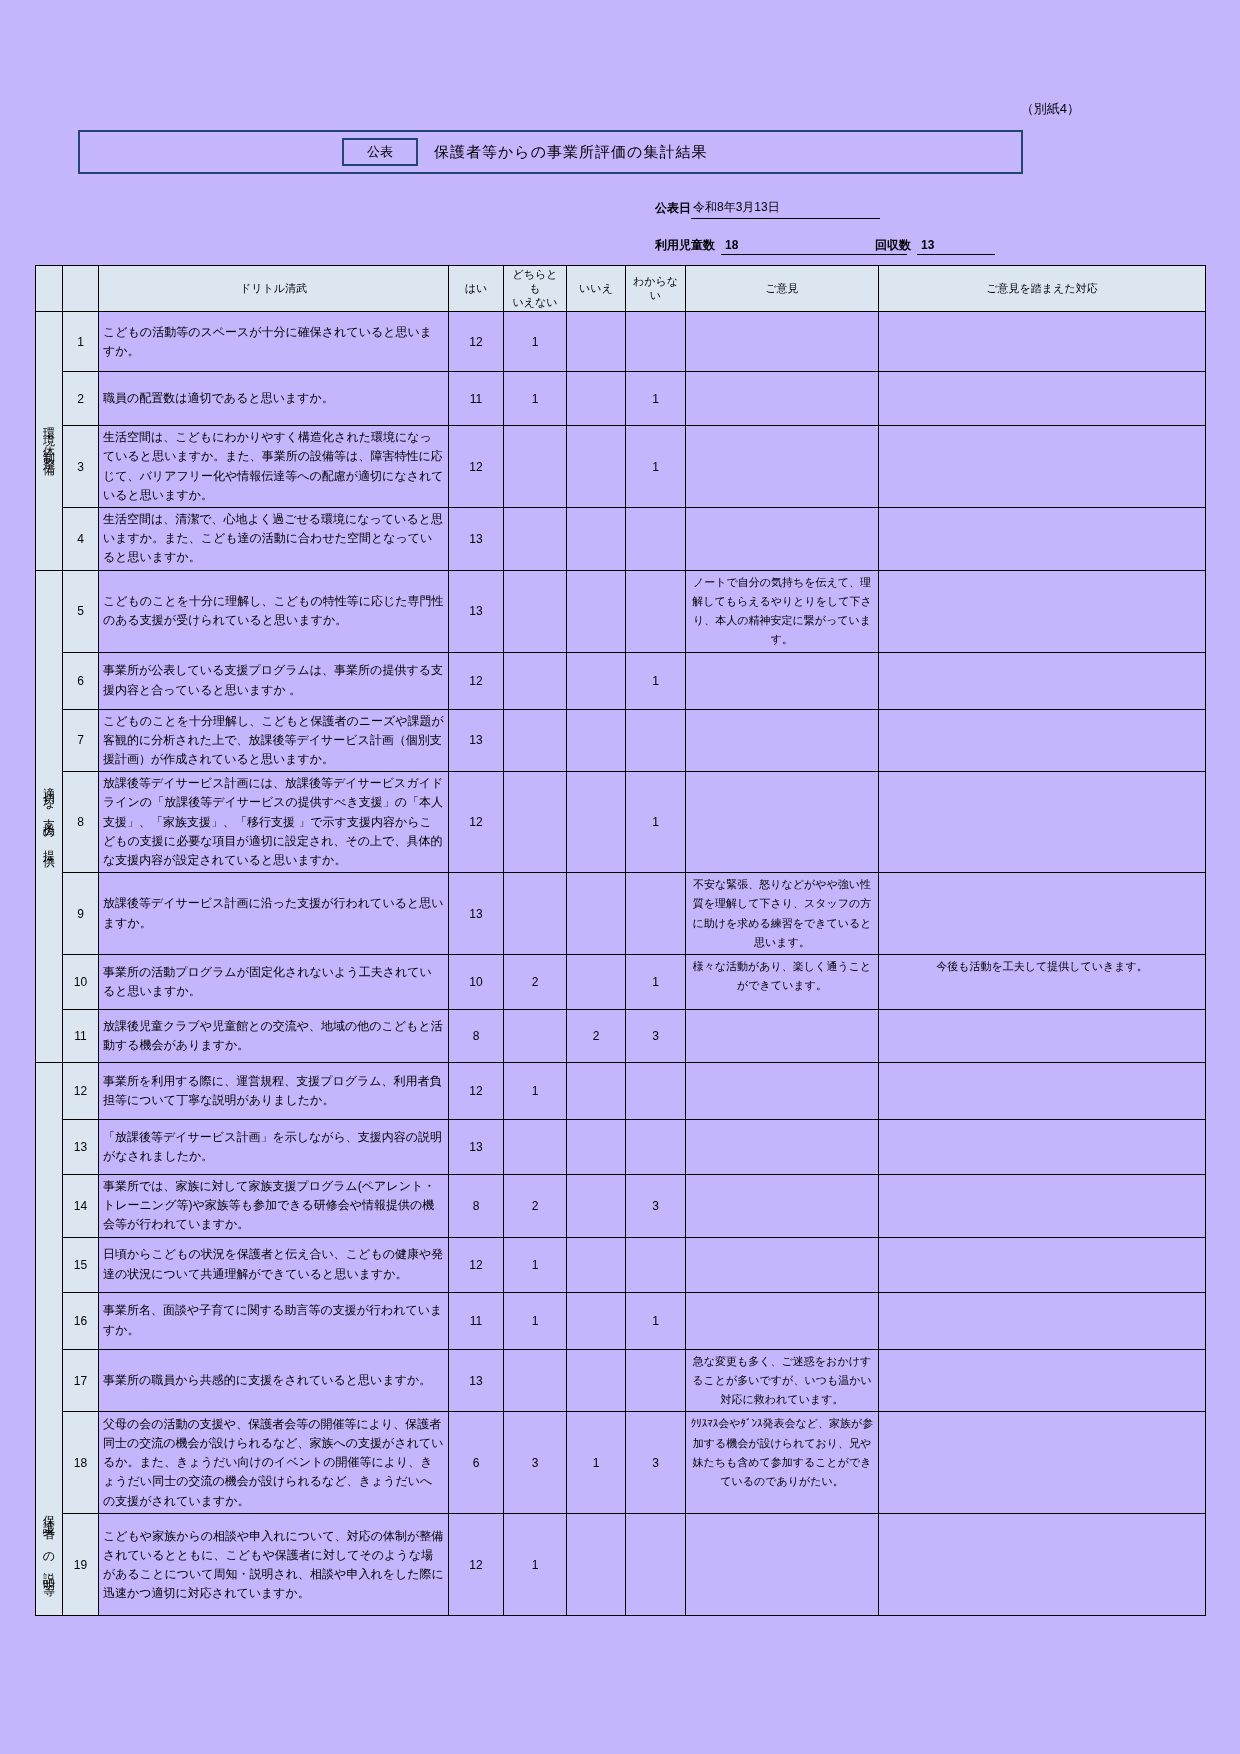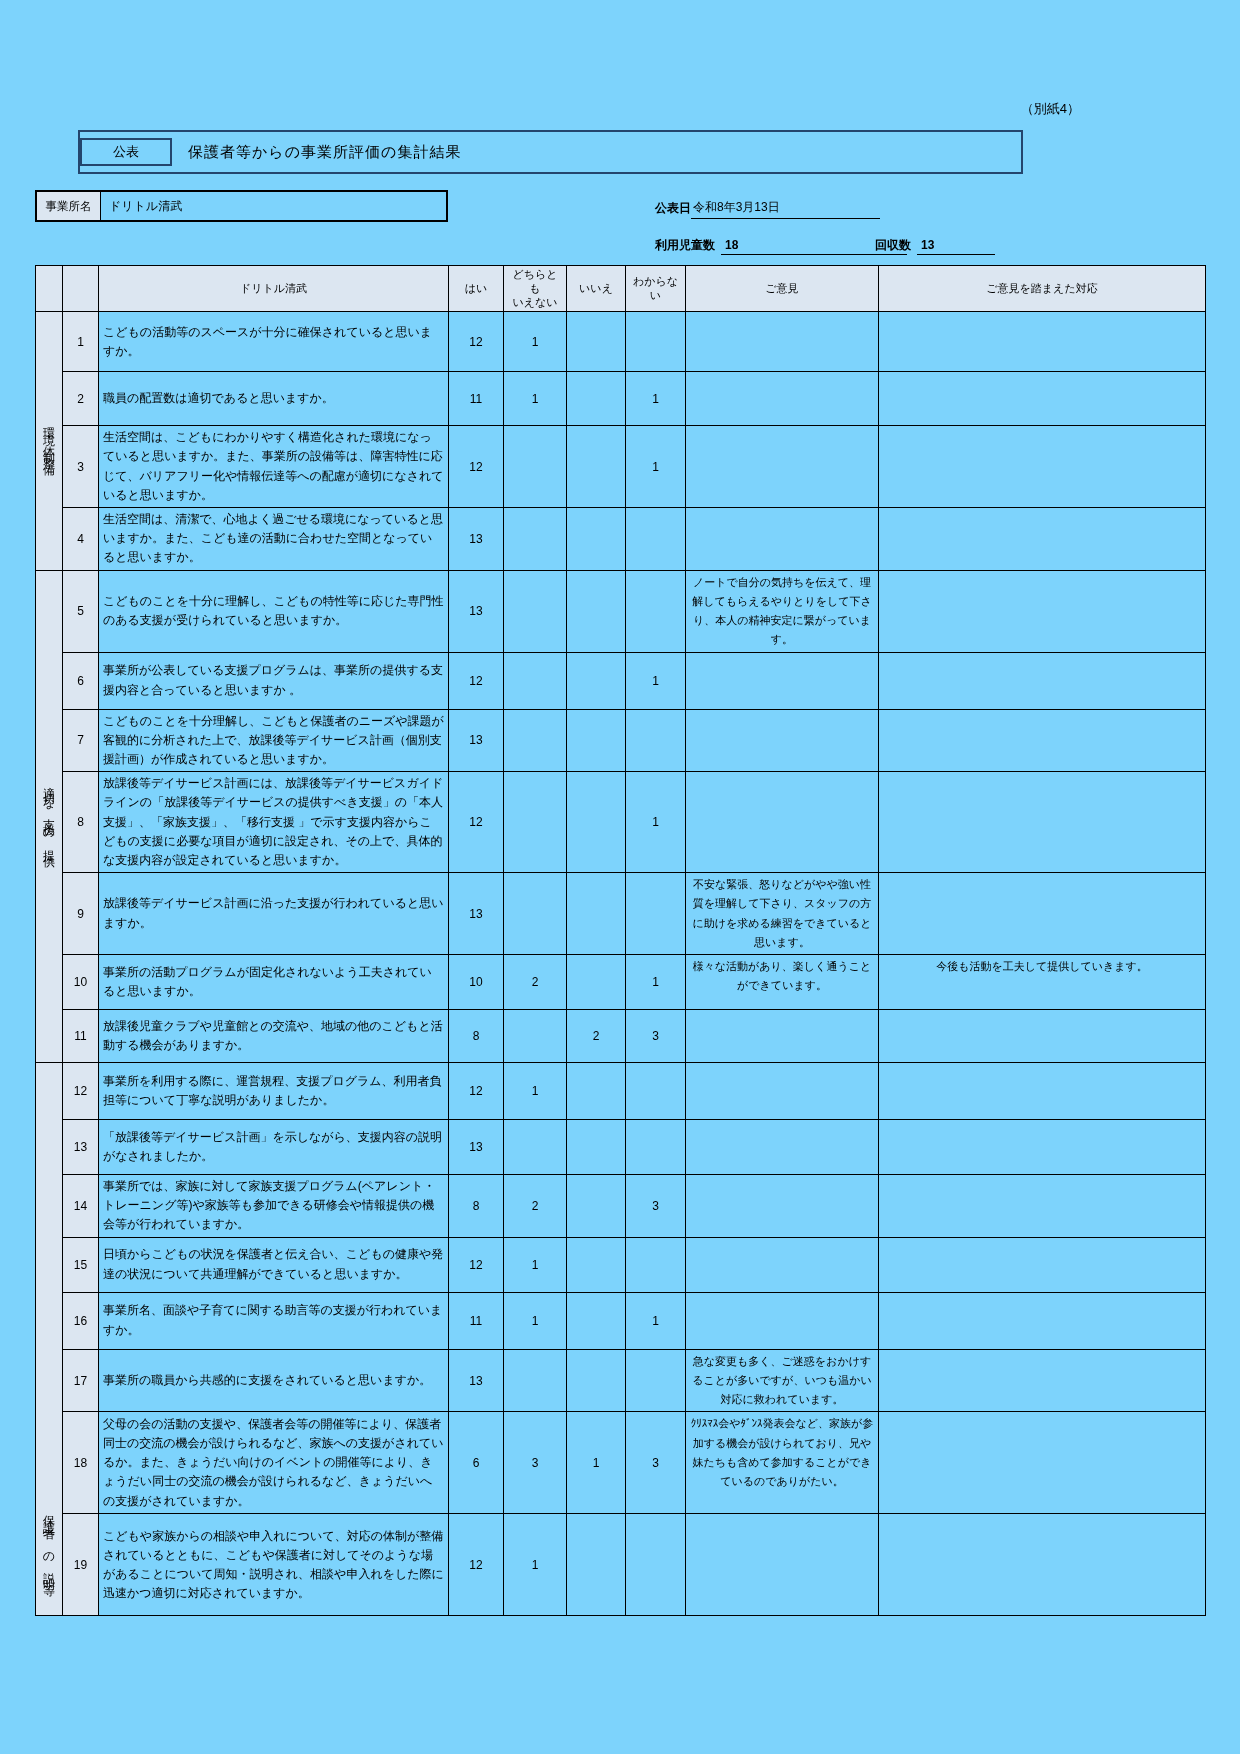--- a/index.html
+++ b/index.html
@@ -1,36 +1,37 @@
 <!DOCTYPE html>
 <html lang="ja"><head>
 <meta charset="utf-8">
 <style>
   html,body { margin:0; padding:0; background:#ffffff; }
   .sheet {
     position:relative;
     width:1240px;
     height:1754px;
-    background:#7dd3fc;
+    background:#c4b5fd;
     font-family:"Liberation Sans","DejaVu Sans",sans-serif;
     color:#000000;
     overflow:hidden;
   }
   .corner-note {
     position:absolute; top:100px; right:160px;
     font-size:13px;
   }
   .title-box {
     position:absolute; left:78px; top:130px; width:945px; height:44px;
     border:2px solid #24456d;
     display:flex; align-items:center;
     box-sizing:border-box;
   }
   .badge-box {
-    width:92px; height:28px;
+    margin-left:262px;
+    width:76px; height:28px;
     border:2px solid #24456d;
     display:flex; align-items:center; justify-content:center;
     font-size:13px;
     box-sizing:border-box;
   }
   .title-text { margin-left:16px; font-size:15px; letter-spacing:1px; }
 
   .office-box {
     position:absolute; left:35px; top:190px; width:413px; height:32px;
     border:2px solid #000000;
@@ -93,24 +94,20 @@
 
 <div class="sheet">
 
   <div class="corner-note">（別紙4）</div>
 
   <div class="title-box">
     <div class="badge-box">公表</div>
     <div class="title-text">保護者等からの事業所評価の集計結果</div>
   </div>
 
-  <div class="office-box">
-    <div class="office-label">事業所名</div>
-    <div class="office-name">ドリトル清武</div>
-  </div>
 
   <div class="pub-date">
     <span class="lbl">公表日</span>
     <span class="val">令和8年3月13日</span>
   </div>
 
   <div class="count-group count-usage">
     <span class="lbl">利用児童数</span>
     <span class="val">18</span>
   </div>

